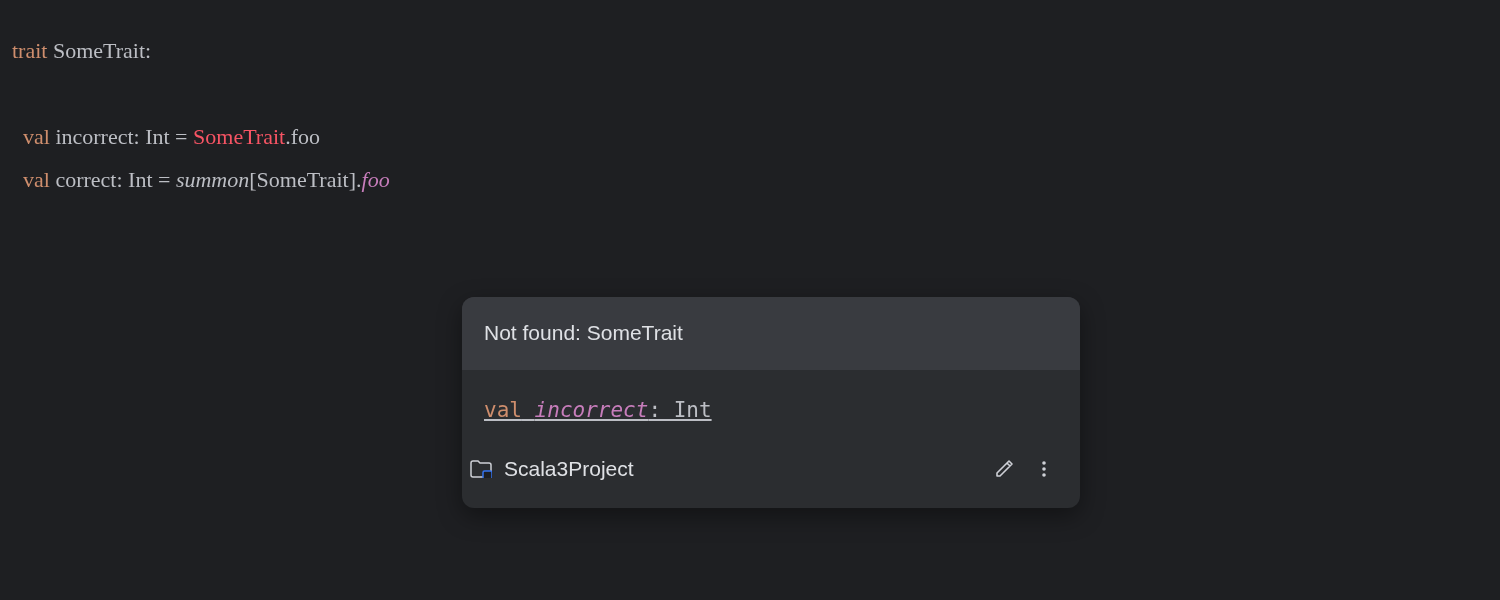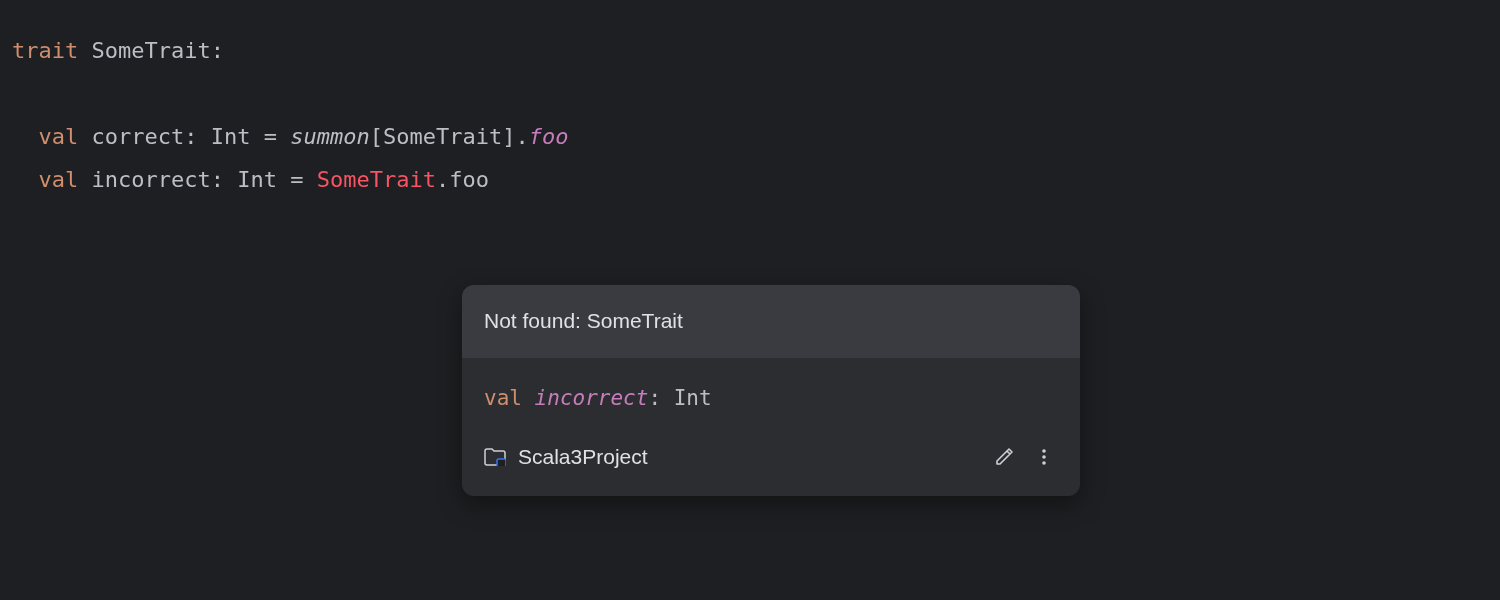--- a/index.html
+++ b/index.html
@@ -8,56 +8,57 @@
     font-family: 'Menlo', 'Monaco', 'Consolas', monospace;
     font-size: 22px;
     line-height: 1.95;
     color: #bcbec4;
     padding: 30px 12px;
     width: 1500px;
     height: 600px;
     overflow: hidden;
     position: relative;
   }
-  .code-line { white-space: pre; }
+  .code-line { white-space: pre; font-family: Liberation Serif, serif; }
   .kw { color: #cf8e6d; }
   .typename { color: #bcbec4; }
   .funcname { color: #56a8f5; }
   .fieldname { color: #c77dbb; font-style: italic; }
   .number { color: #2aacb8; }
   .punct { color: #bcbec4; }
   .summon { color: #bcbec4; font-style: italic; }
   .error { color: #f75464; }
 
   .tooltip {
     position: absolute;
-    top: 285px;
+    top: 297px;
     left: 462px;
     width: 618px;
     background: #2b2d30;
     border-radius: 12px;
     box-shadow: 0 8px 24px rgba(0,0,0,0.4);
     overflow: hidden;
     font-family: -apple-system, BlinkMacSystemFont, 'Segoe UI', sans-serif;
   }
   .tooltip-header {
     background: #393b40;
     padding: 16px 22px;
     font-size: 21px;
     color: #dfe1e5;
   }
   .tooltip-body {
     padding: 20px 14px 6px 22px;
     font-family: 'Menlo', 'Monaco', 'Consolas', monospace;
     font-size: 21px;
+    text-decoration: underline;
   }
   .tooltip-footer {
     display: flex;
     align-items: center;
-    padding: 12px 22px 18px 22px;
+    padding: 12px 22px 18px 8px;
     gap: 12px;
     font-family: -apple-system, BlinkMacSystemFont, 'Segoe UI', sans-serif;
     font-size: 21px;
     color: #dfe1e5;
   }
   .tooltip-footer .spacer { flex: 1; }
   .folder-icon {
     width: 22px;
     height: 18px;
     position: relative;
@@ -74,22 +75,22 @@
     height: 28px;
   }
   .action-icon svg { display: block; }
 </style>
 </head>
 <body>
 
 <div>
   <div class="code-line"><span class="kw">trait</span> <span class="typename">SomeTrait</span><span class="punct">:</span></div>
   <div class="code-line"> </div>
+  <div class="code-line">  <span class="kw">val</span><span class="punct"> incorrect</span><span class="punct">: Int = </span><span class="error">SomeTrait</span><span class="punct">.foo</span></div>
   <div class="code-line">  <span class="kw">val</span><span class="punct"> correct</span><span class="punct">: Int = </span><span class="summon">summon</span><span class="punct">[</span><span class="typename">SomeTrait</span><span class="punct">]</span><span class="punct">.</span><span class="fieldname">foo</span></div>
-  <div class="code-line">  <span class="kw">val</span><span class="punct"> incorrect</span><span class="punct">: Int = </span><span class="error">SomeTrait</span><span class="punct">.foo</span></div>
 </div>
 
 <div class="tooltip">
   <div class="tooltip-header">Not found: SomeTrait</div>
   <div class="tooltip-body">
     <span class="kw">val</span> <span class="fieldname">incorrect</span><span class="punct">: Int</span>
   </div>
   <div class="tooltip-footer">
     <span class="folder-icon">
       <svg width="22" height="18" viewBox="0 0 22 18">

